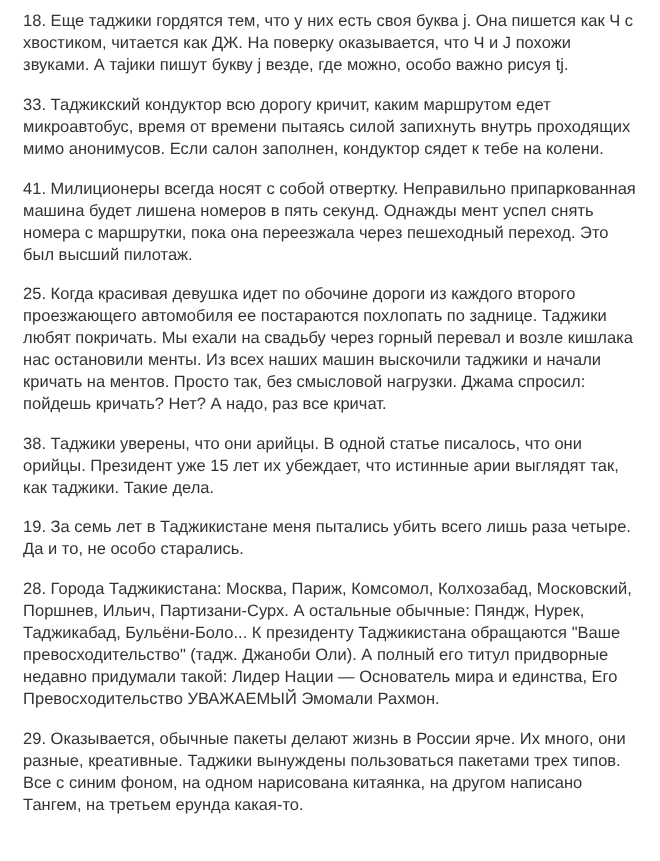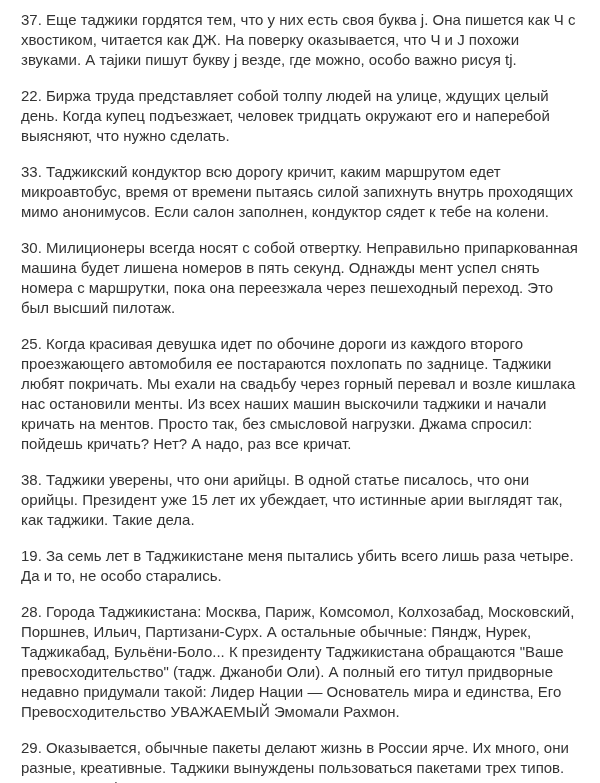--- a/index.html
+++ b/index.html
@@ -24,22 +24,21 @@
     font-size: 15px;
     line-height: 20px;
     text-align: left;
     word-spacing: normal;
   }
 </style>
 </head>
 <body>
 
 <main class="article">
-  <p>37. Еще таджики гордятся тем, что у них есть своя буква j. Она пишется как Ч с хвостиком, читается как ДЖ. На поверку оказывается, что Ч и J похожи звуками. А таjики пишут букву j везде, где можно, особо важно рисуя tj.</p>
-  <p>22. Биржа труда представляет собой толпу людей на улице, ждущих целый день. Когда купец подъезжает, человек тридцать окружают его и наперебой выясняют, что нужно сделать.</p>
+  <p>18. Еще таджики гордятся тем, что у них есть своя буква j. Она пишется как Ч с хвостиком, читается как ДЖ. На поверку оказывается, что Ч и J похожи звуками. А таjики пишут букву j везде, где можно, особо важно рисуя tj.</p>
   <p>33. Таджикский кондуктор всю дорогу кричит, каким маршрутом едет микроавтобус, время от времени пытаясь силой запихнуть внутрь проходящих мимо анонимусов. Если салон заполнен, кондуктор сядет к тебе на колени.</p>
-  <p>30. Милиционеры всегда носят с собой отвертку. Неправильно припаркованная машина будет лишена номеров в пять секунд. Однажды мент успел снять номера с маршрутки, пока она переезжала через пешеходный переход. Это был высший пилотаж.</p>
+  <p>41. Милиционеры всегда носят с собой отвертку. Неправильно припаркованная машина будет лишена номеров в пять секунд. Однажды мент успел снять номера с маршрутки, пока она переезжала через пешеходный переход. Это был высший пилотаж.</p>
   <p>25. Когда красивая девушка идет по обочине дороги из каждого второго проезжающего автомобиля ее постараются похлопать по заднице. Таджики любят покричать. Мы ехали на свадьбу через горный перевал и возле кишлака нас остановили менты. Из всех наших машин выскочили таджики и начали кричать на ментов. Просто так, без смысловой нагрузки. Джама спросил: пойдешь кричать? Нет? А надо, раз все кричат.</p>
   <p>38. Таджики уверены, что они арийцы. В одной статье писалось, что они орийцы. Президент уже 15 лет их убеждает, что истинные арии выглядят так, как таджики. Такие дела.</p>
   <p>19. За семь лет в Таджикистане меня пытались убить всего лишь раза четыре. Да и то, не особо старались.</p>
   <p>28. Города Таджикистана: Москва, Париж, Комсомол, Колхозабад, Московский, Поршнев, Ильич, Партизани-Сурх. А остальные обычные: Пяндж, Нурек, Таджикабад, Бульёни-Боло... К президенту Таджикистана обращаются "Ваше превосходительство" (тадж. Джаноби Оли). А полный его титул придворные недавно придумали такой: Лидер Нации — Основатель мира и единства, Его Превосходительство УВАЖАЕМЫЙ Эмомали Рахмон.</p>
   <p>29. Оказывается, обычные пакеты делают жизнь в России ярче. Их много, они разные, креативные. Таджики вынуждены пользоваться пакетами трех типов. Все с синим фоном, на одном нарисована китаянка, на другом написано Тангем, на третьем ерунда какая-то.</p>
 </main>
 
 </body></html>

